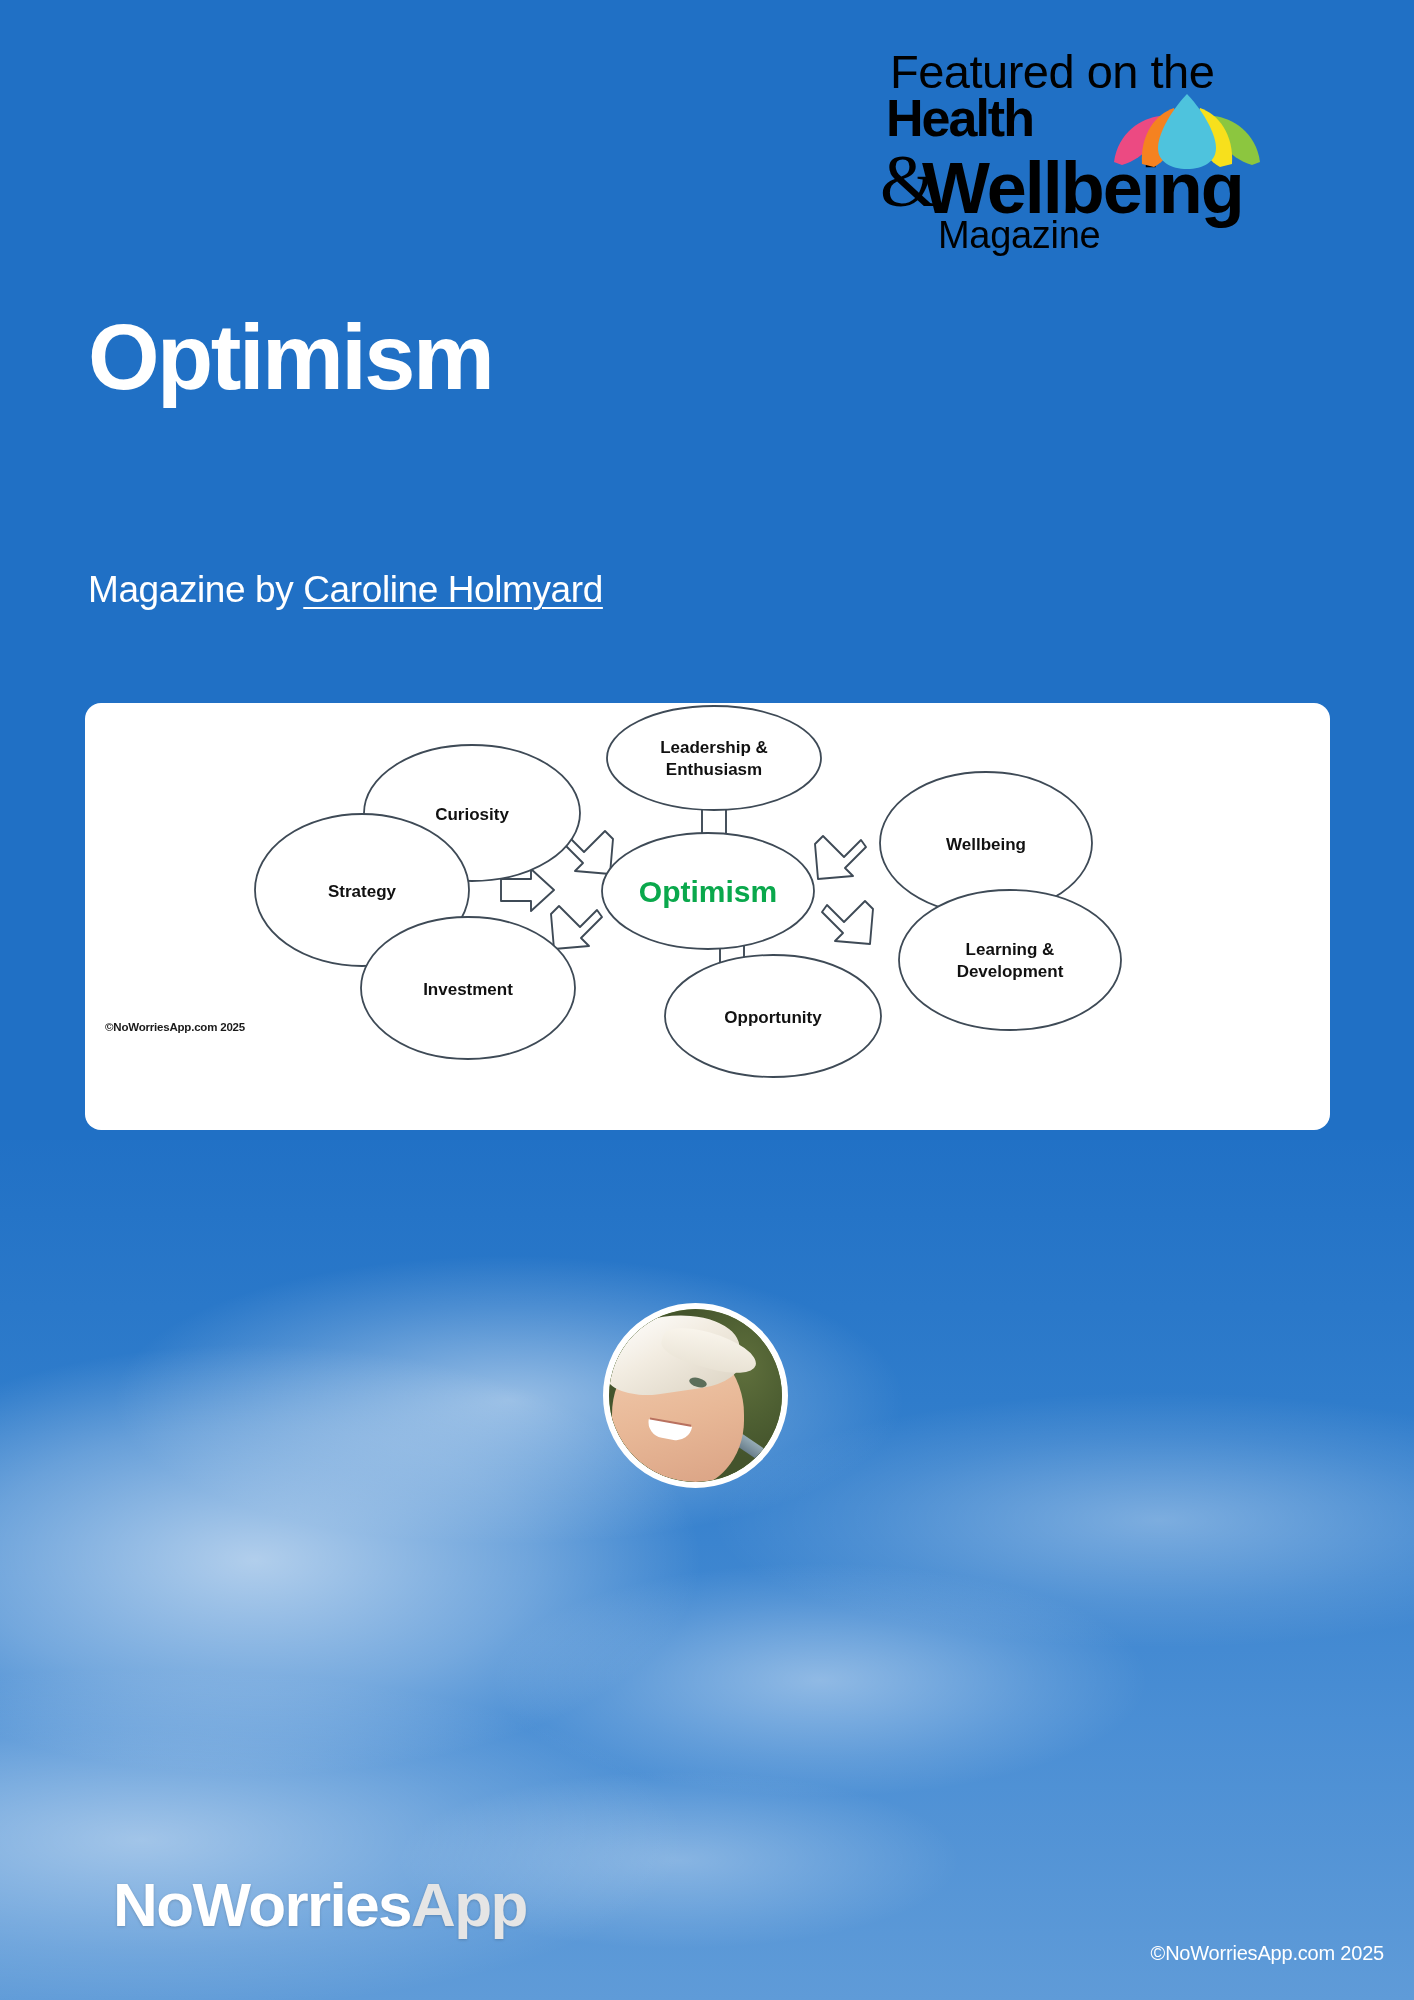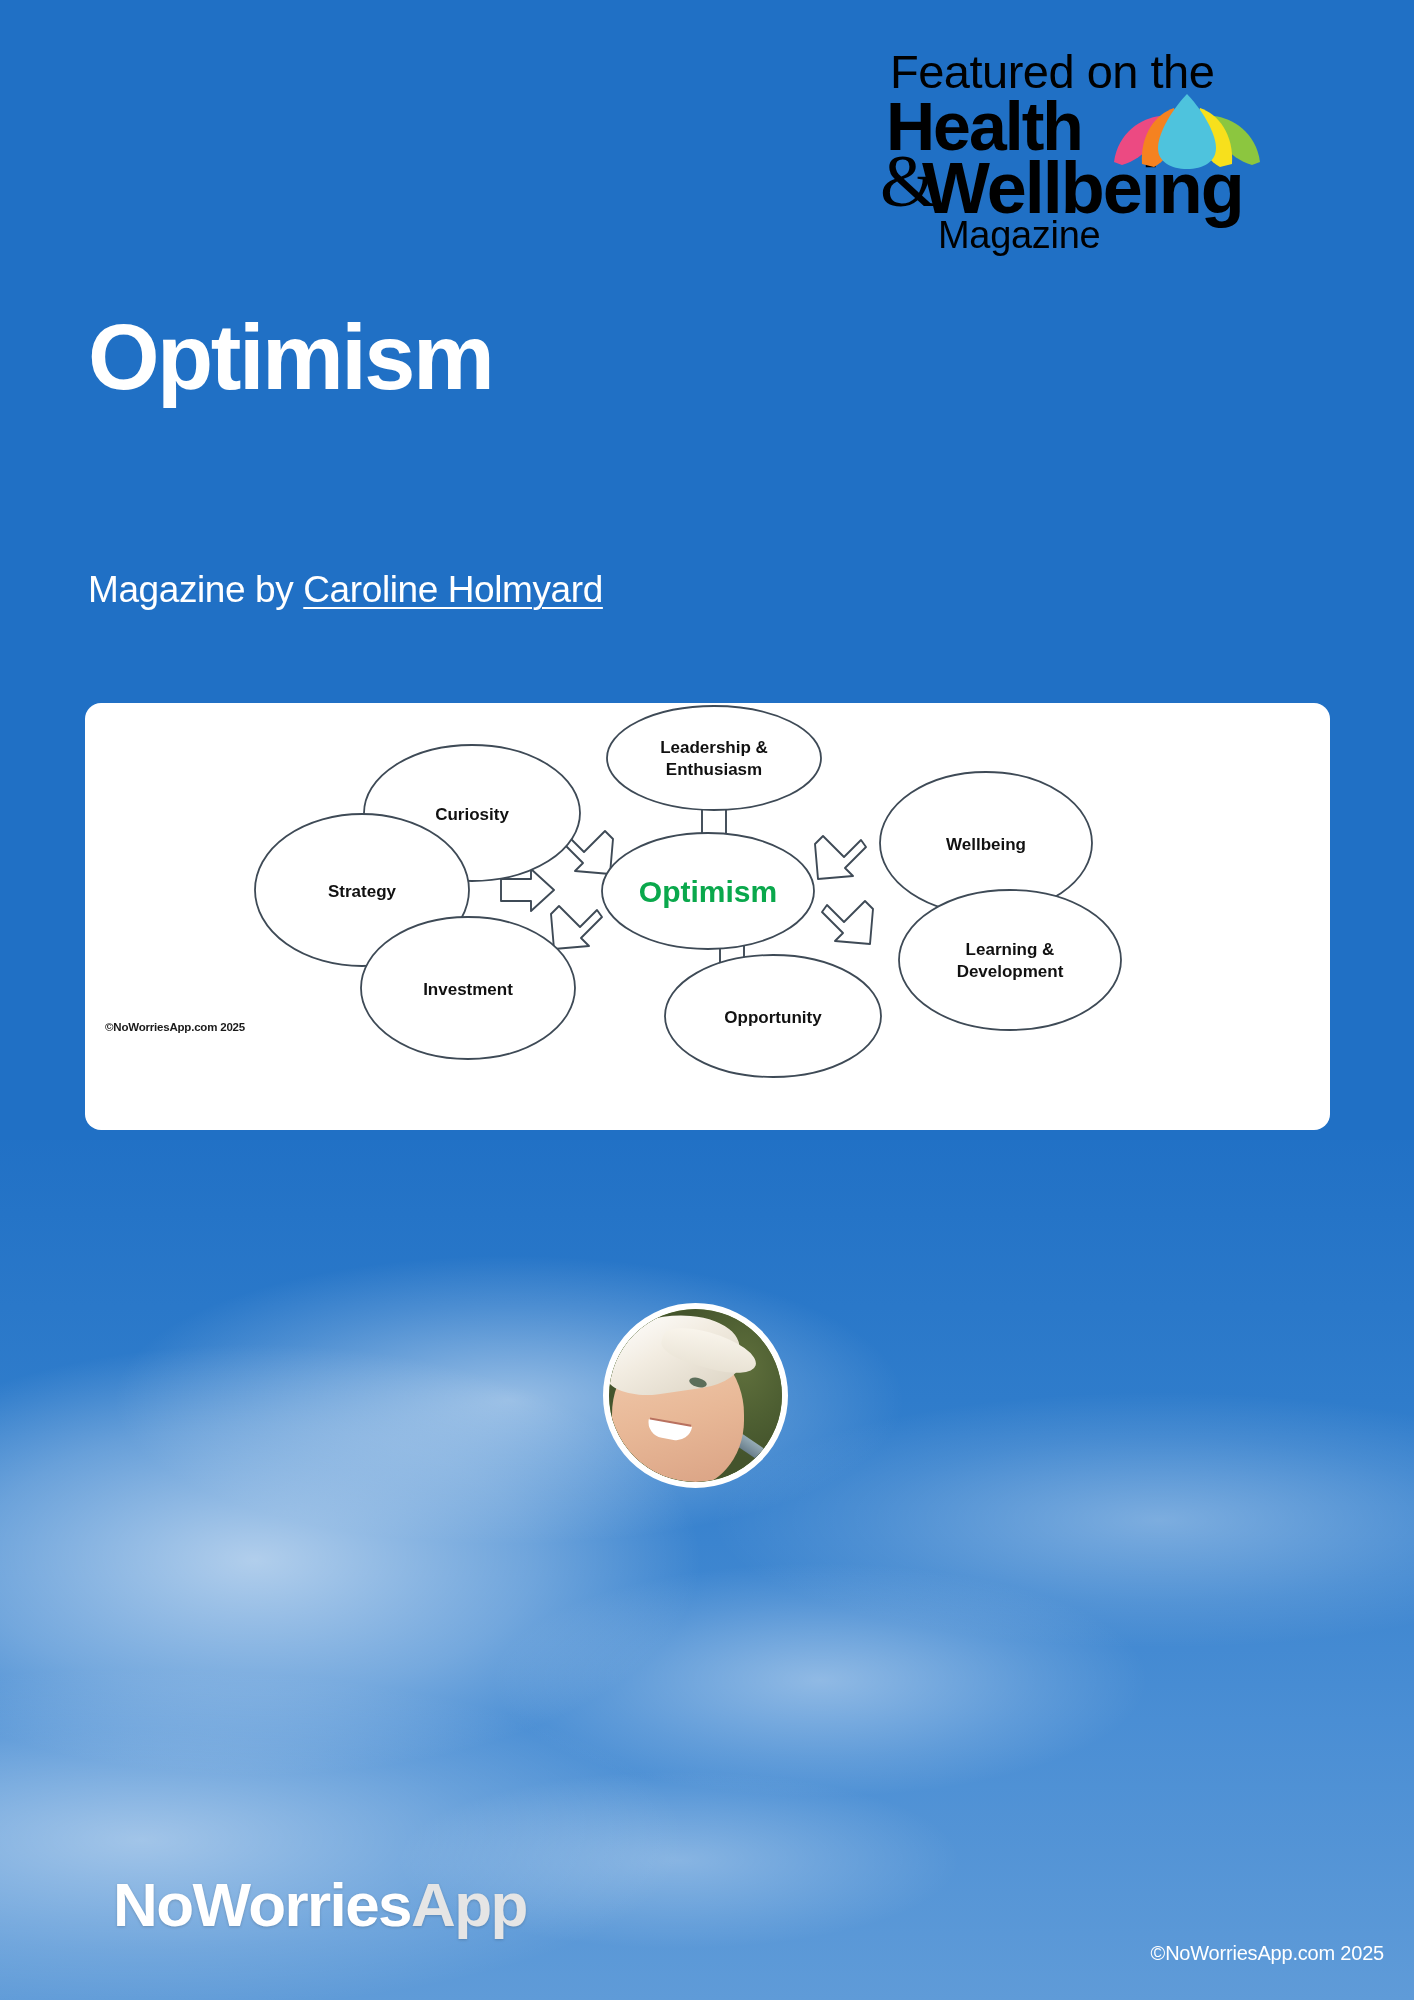--- a/index.html
+++ b/index.html
@@ -55,21 +55,21 @@
     left: 10px; top: 0;
     font-size: 47px;
     font-weight: 300;
     letter-spacing: -0.5px;
     white-space: nowrap;
     line-height: 1;
   }
   .ml-health {
     position: absolute;
     left: 6px; top: 44px;
-    font-size: 68px;
+    font-size: 52px;
     font-weight: 800;
     letter-spacing: -2px;
     white-space: nowrap;
     line-height: 1;
   }
   .ml-amp {
     position: absolute;
     left: 0px; top: 96px;
     font-size: 74px;
     font-weight: 400;

